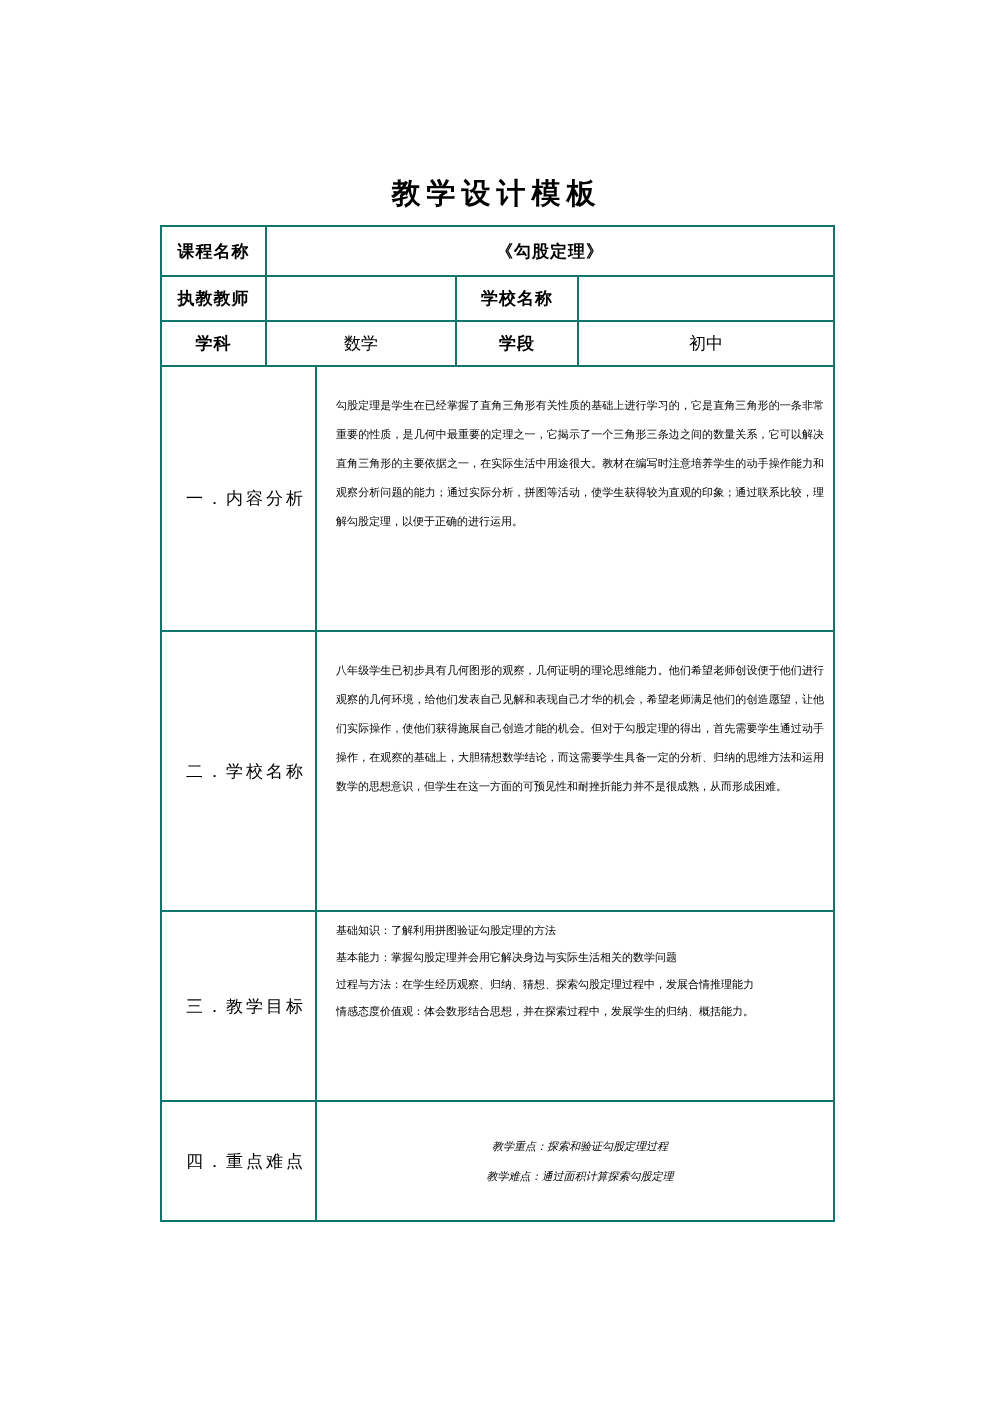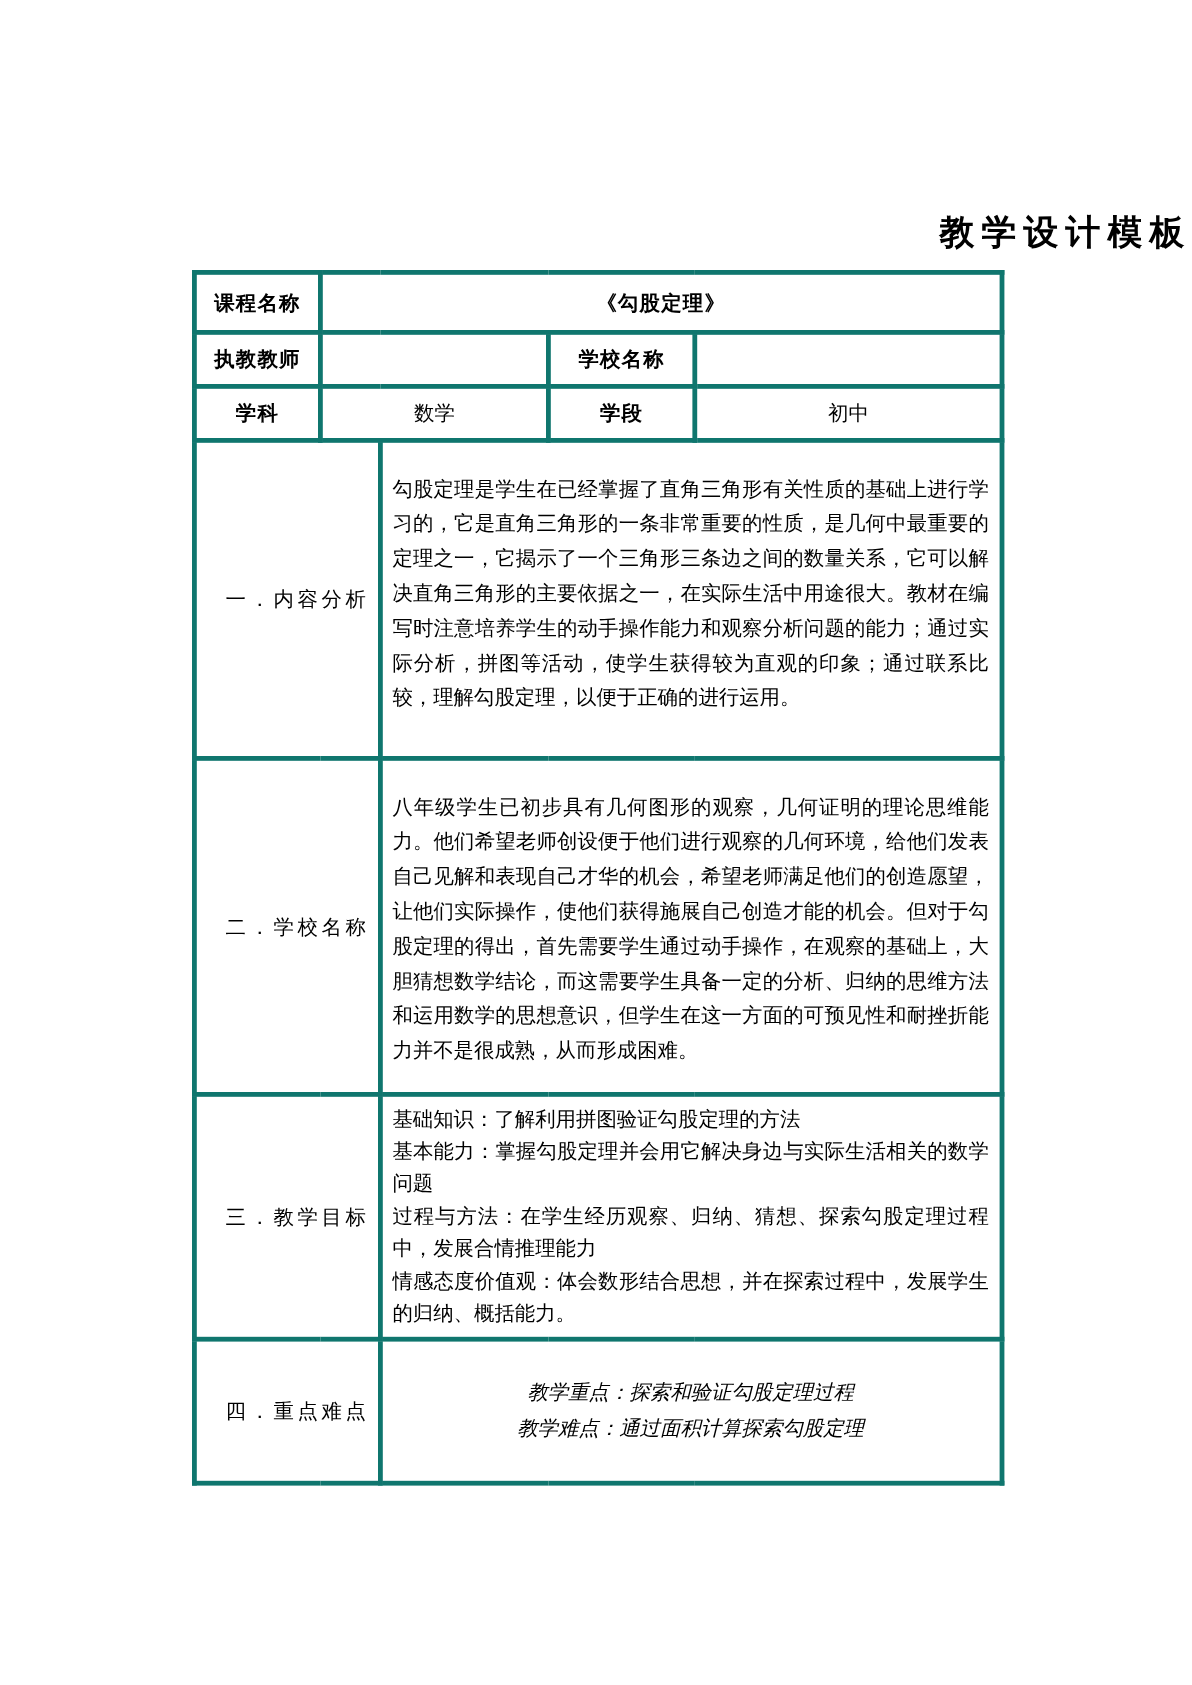--- a/index.html
+++ b/index.html
@@ -15,35 +15,35 @@
     height: 1404px;
     background: #ffffff;
     overflow: hidden;
   }
   .doc-title {
     position: absolute;
     top: 174px;
     left: 0;
     width: 100%;
     margin: 0;
-    text-align: right;
+    text-align: center;
     font-size: 29px;
     font-weight: bold;
     letter-spacing: 6px;
   }
   table.doc-table {
     position: absolute;
     left: 160px;
     top: 225px;
     width: 673px;
     border-collapse: collapse;
     table-layout: fixed;
   }
   table.doc-table td {
-    border: 4px solid #0f766e;
+    border: 2px solid #0f766e;
     overflow: hidden;
   }
   .row-a { height: 50px; }
   .row-b { height: 45px; }
   .row-c { height: 45px; }
   .sec1  { height: 265px; }
   .sec2  { height: 280px; }
   .sec3  { height: 190px; }
   .sec4  { height: 120px; }
   .hlabel {
@@ -60,24 +60,24 @@
   }
   .hvalue.bold { font-weight: bold; letter-spacing: 1px; }
   .slabel {
     font-size: 17px;
     vertical-align: middle;
     padding-left: 24px;
     letter-spacing: 3px;
     white-space: nowrap;
   }
   .scontent {
-    font-size: 17px;
+    font-size: 11px;
     line-height: 29px;
     vertical-align: top;
-    padding: 24px 9px 6px 8px;
+    padding: 24px 9px 6px 19px;
     text-align: justify;
     text-justify: inter-character;
     border-radius: 15px;
   }
   .sec3 .scontent {
     padding-top: 5px;
     line-height: 27px;
   }
   .sec4 .scontent {
     vertical-align: middle;

